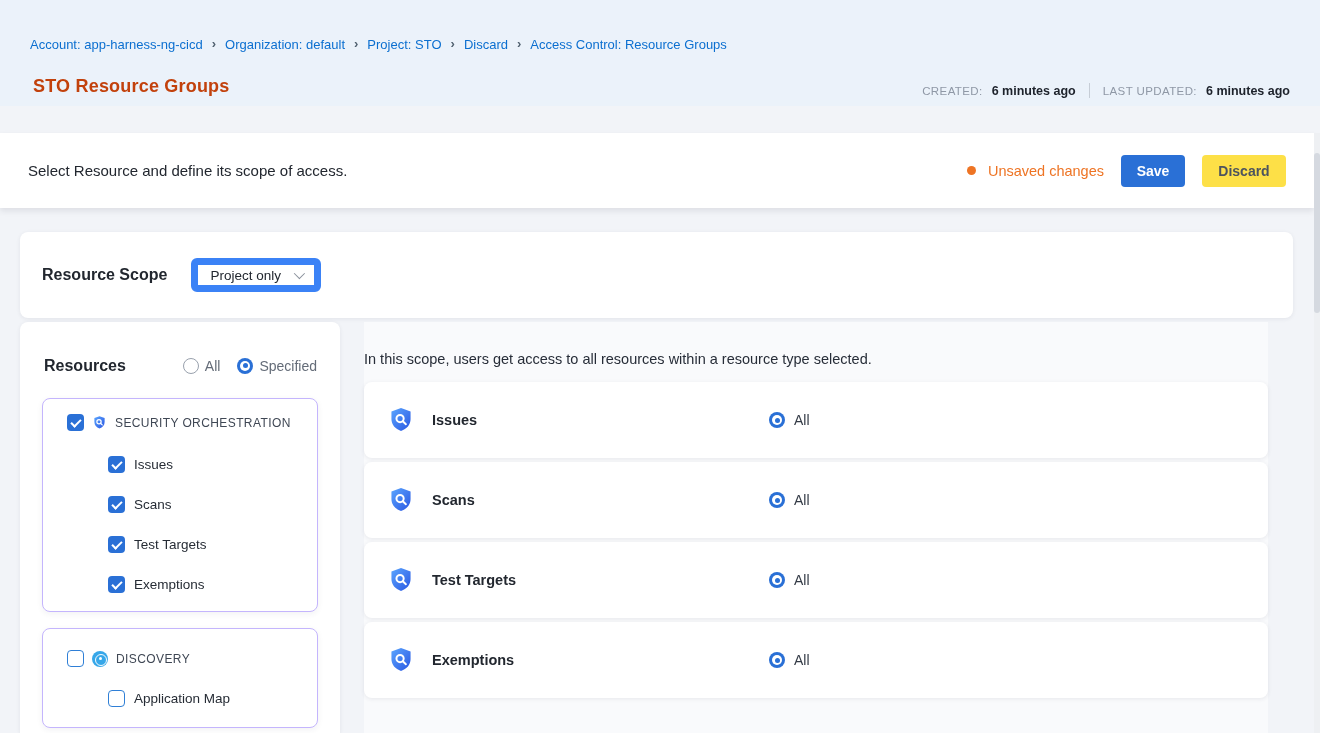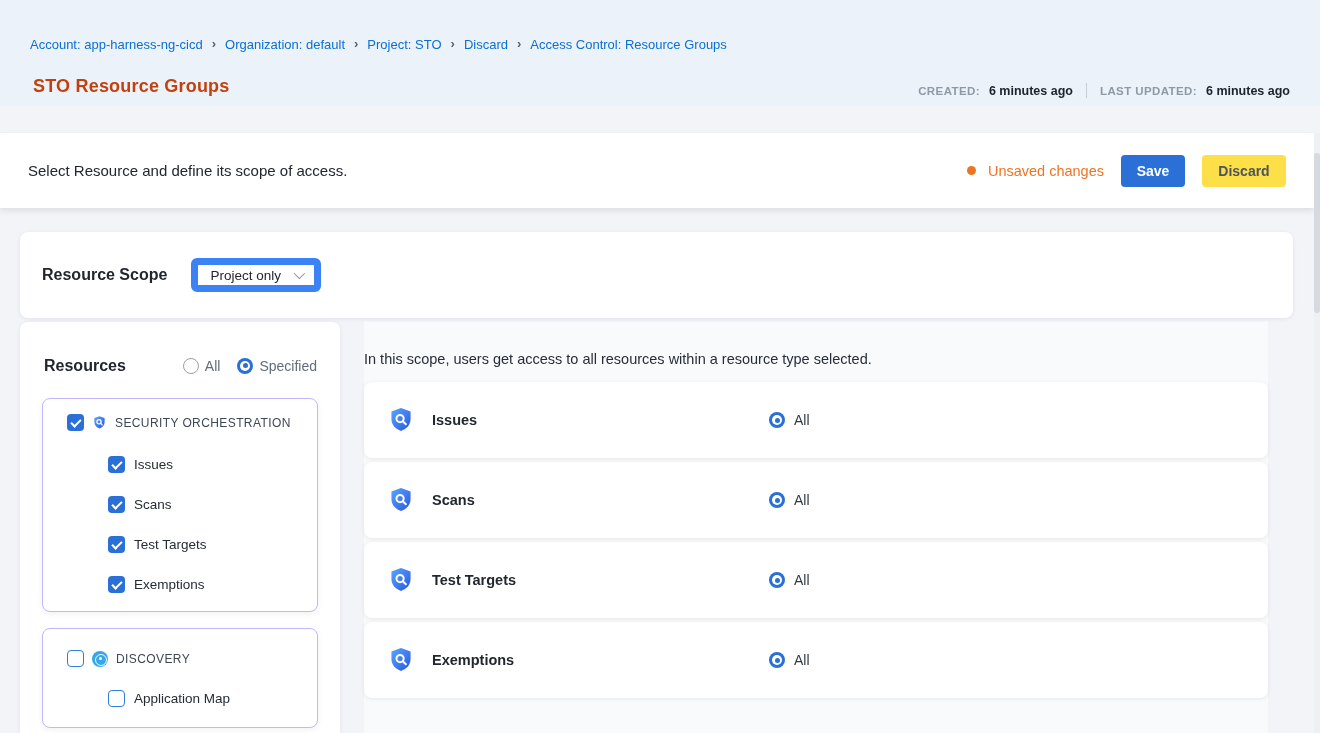--- a/index.html
+++ b/index.html
@@ -11,21 +11,21 @@
     color:#22272f;
   }
 
   
   .page-header { position:absolute; top:0; left:0; width:1320px; height:106px; background:#ebf2fa; }
   .breadcrumb { position:absolute; left:30px; top:37px; display:flex; align-items:center; gap:9px; font-size:13px; white-space:nowrap; }
   .crumb { color:#0b6fd0; text-decoration:none; cursor:pointer; }
   .crumb-sep { color:#51616f; font-size:13px; font-weight:700; transform:translateY(-1px); }
   .page-title { position:absolute; left:33px; top:76px; font-size:18px; font-weight:700; color:#c2410c; letter-spacing:.2px; }
   .header-meta { position:absolute; right:30px; top:83px; display:flex; align-items:center; gap:9px; }
-  .meta-label { font-size:11.5px; color:#8f98a6; letter-spacing:.4px;font-weight:bold; }
+  .meta-label { font-size:11.5px; color:#8f98a6; letter-spacing:.4px; }
   .meta-value { font-size:12.5px; font-weight:700; color:#1d222b; }
   .meta-sep { width:1px; height:15px; background:#c6cdd6; margin:0 4px; }
 
   
   .toolbar { position:absolute; top:133px; left:0; width:1314px; height:75px; background:#ffffff;
     box-shadow:0 3px 6px rgba(40,41,61,.10); display:flex; align-items:center; padding:0 28px; }
   .toolbar-desc { font-size:15px; color:#22272f; }
   .toolbar-right { margin-left:auto; display:flex; align-items:center; gap:17px; }
   .unsaved { display:flex; align-items:center; gap:12px; font-size:14.5px; color:#ee7424; }
   .unsaved-dot { width:9px; height:9px; border-radius:50%; background:#ee7424; }

